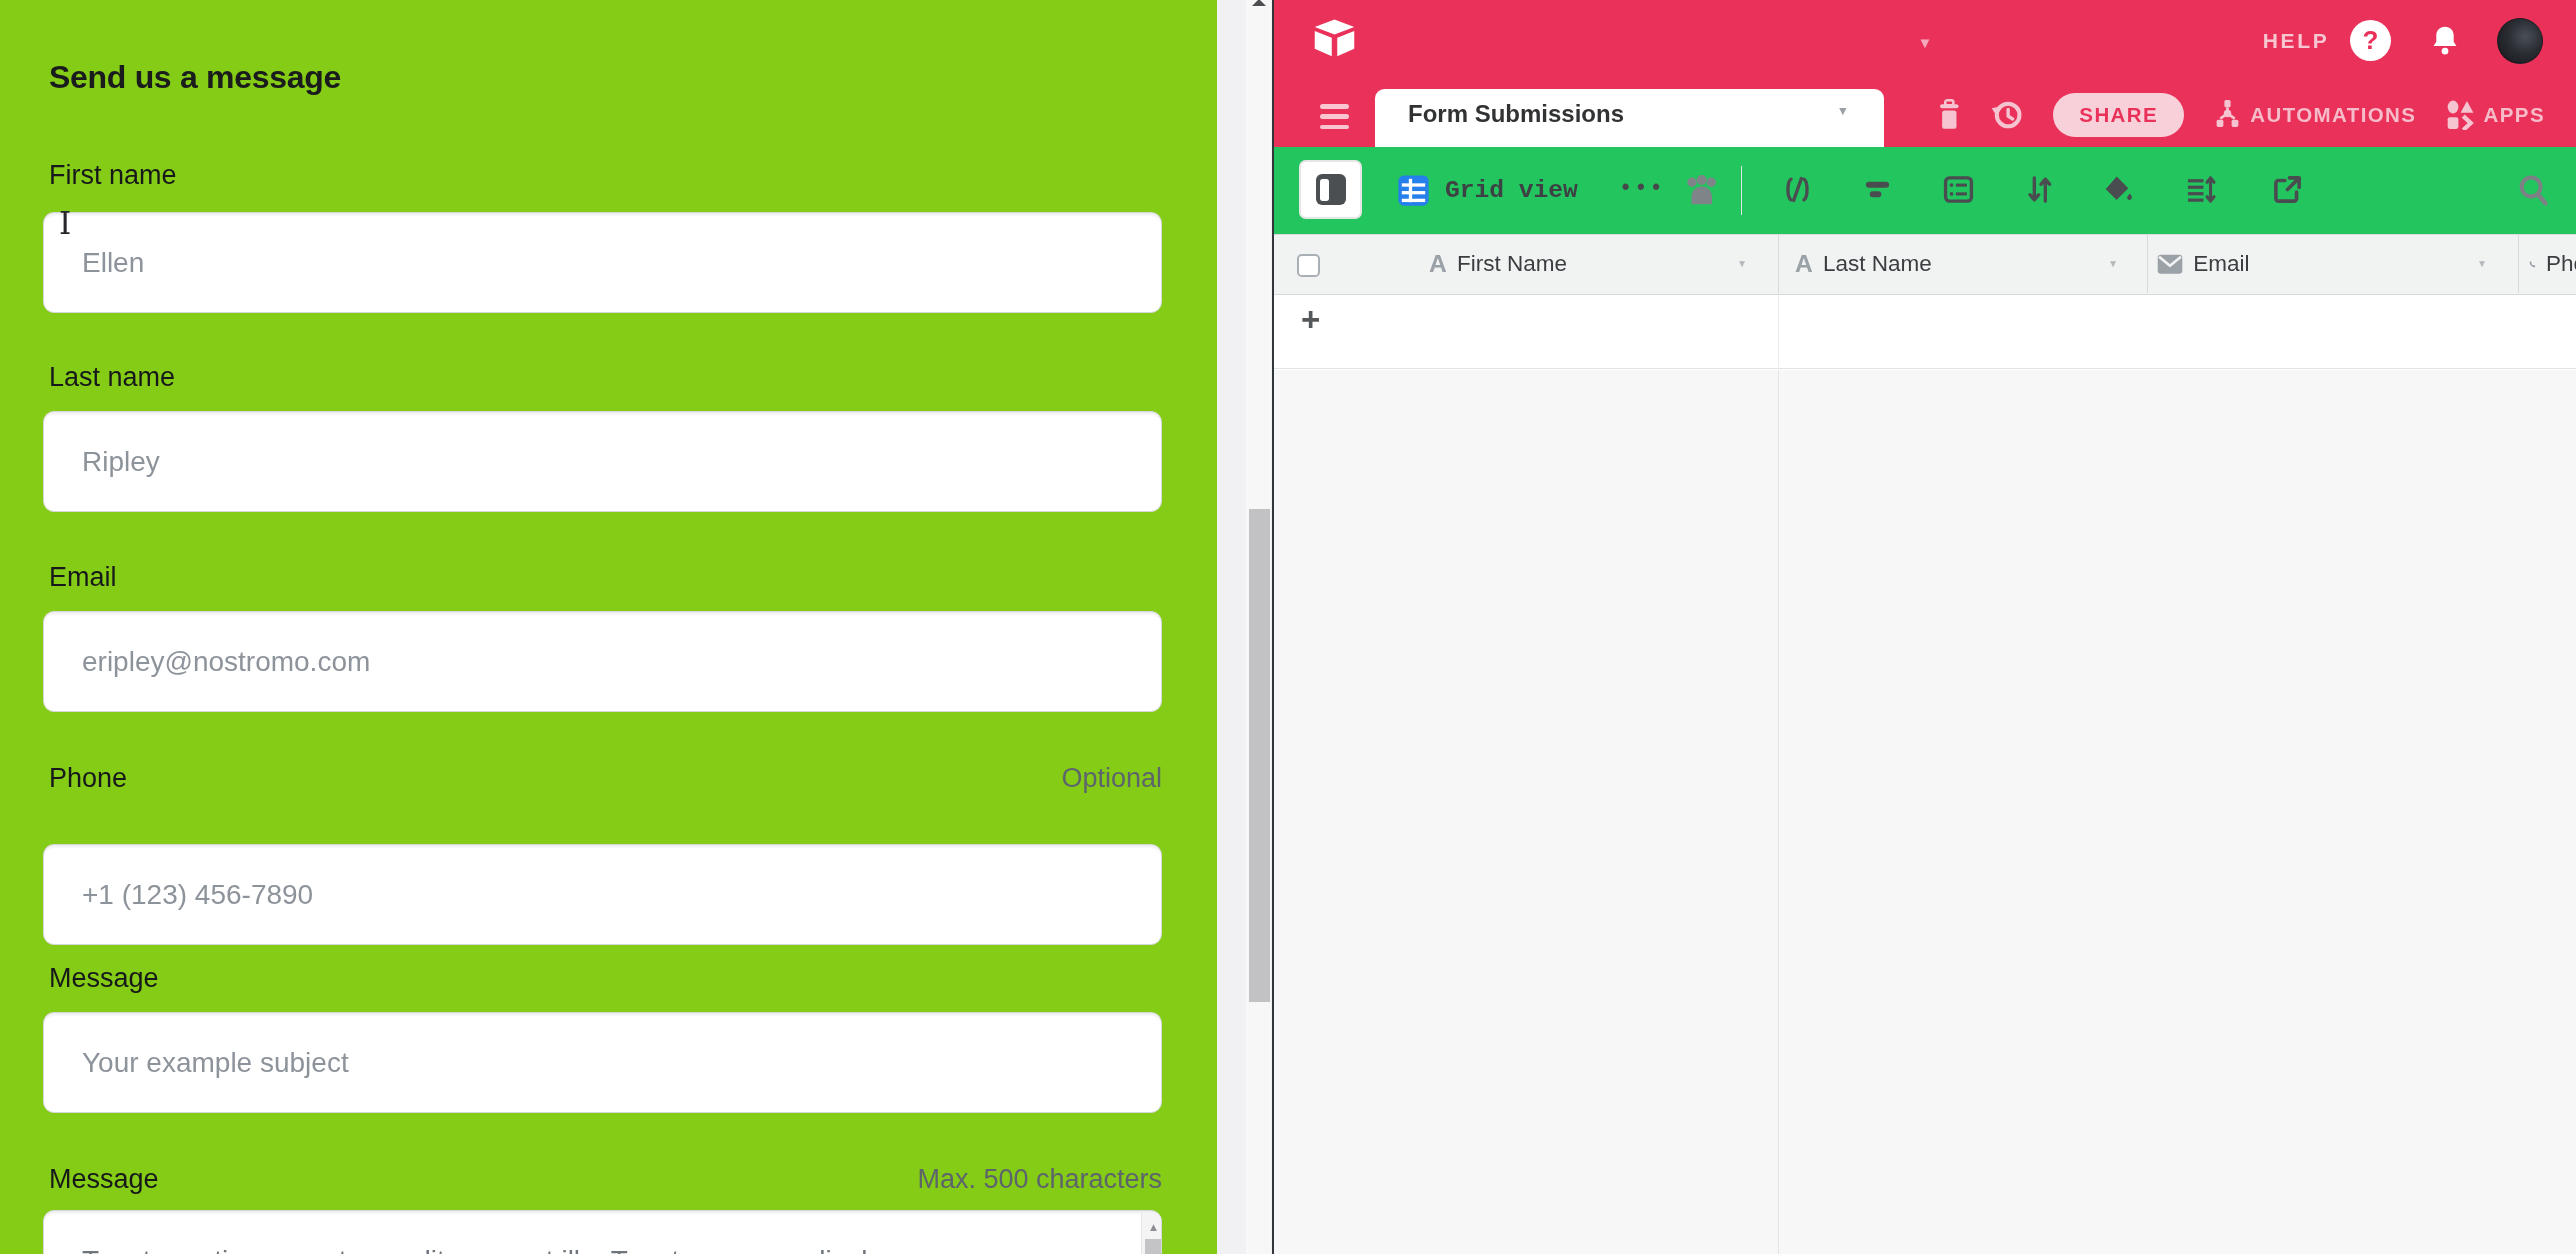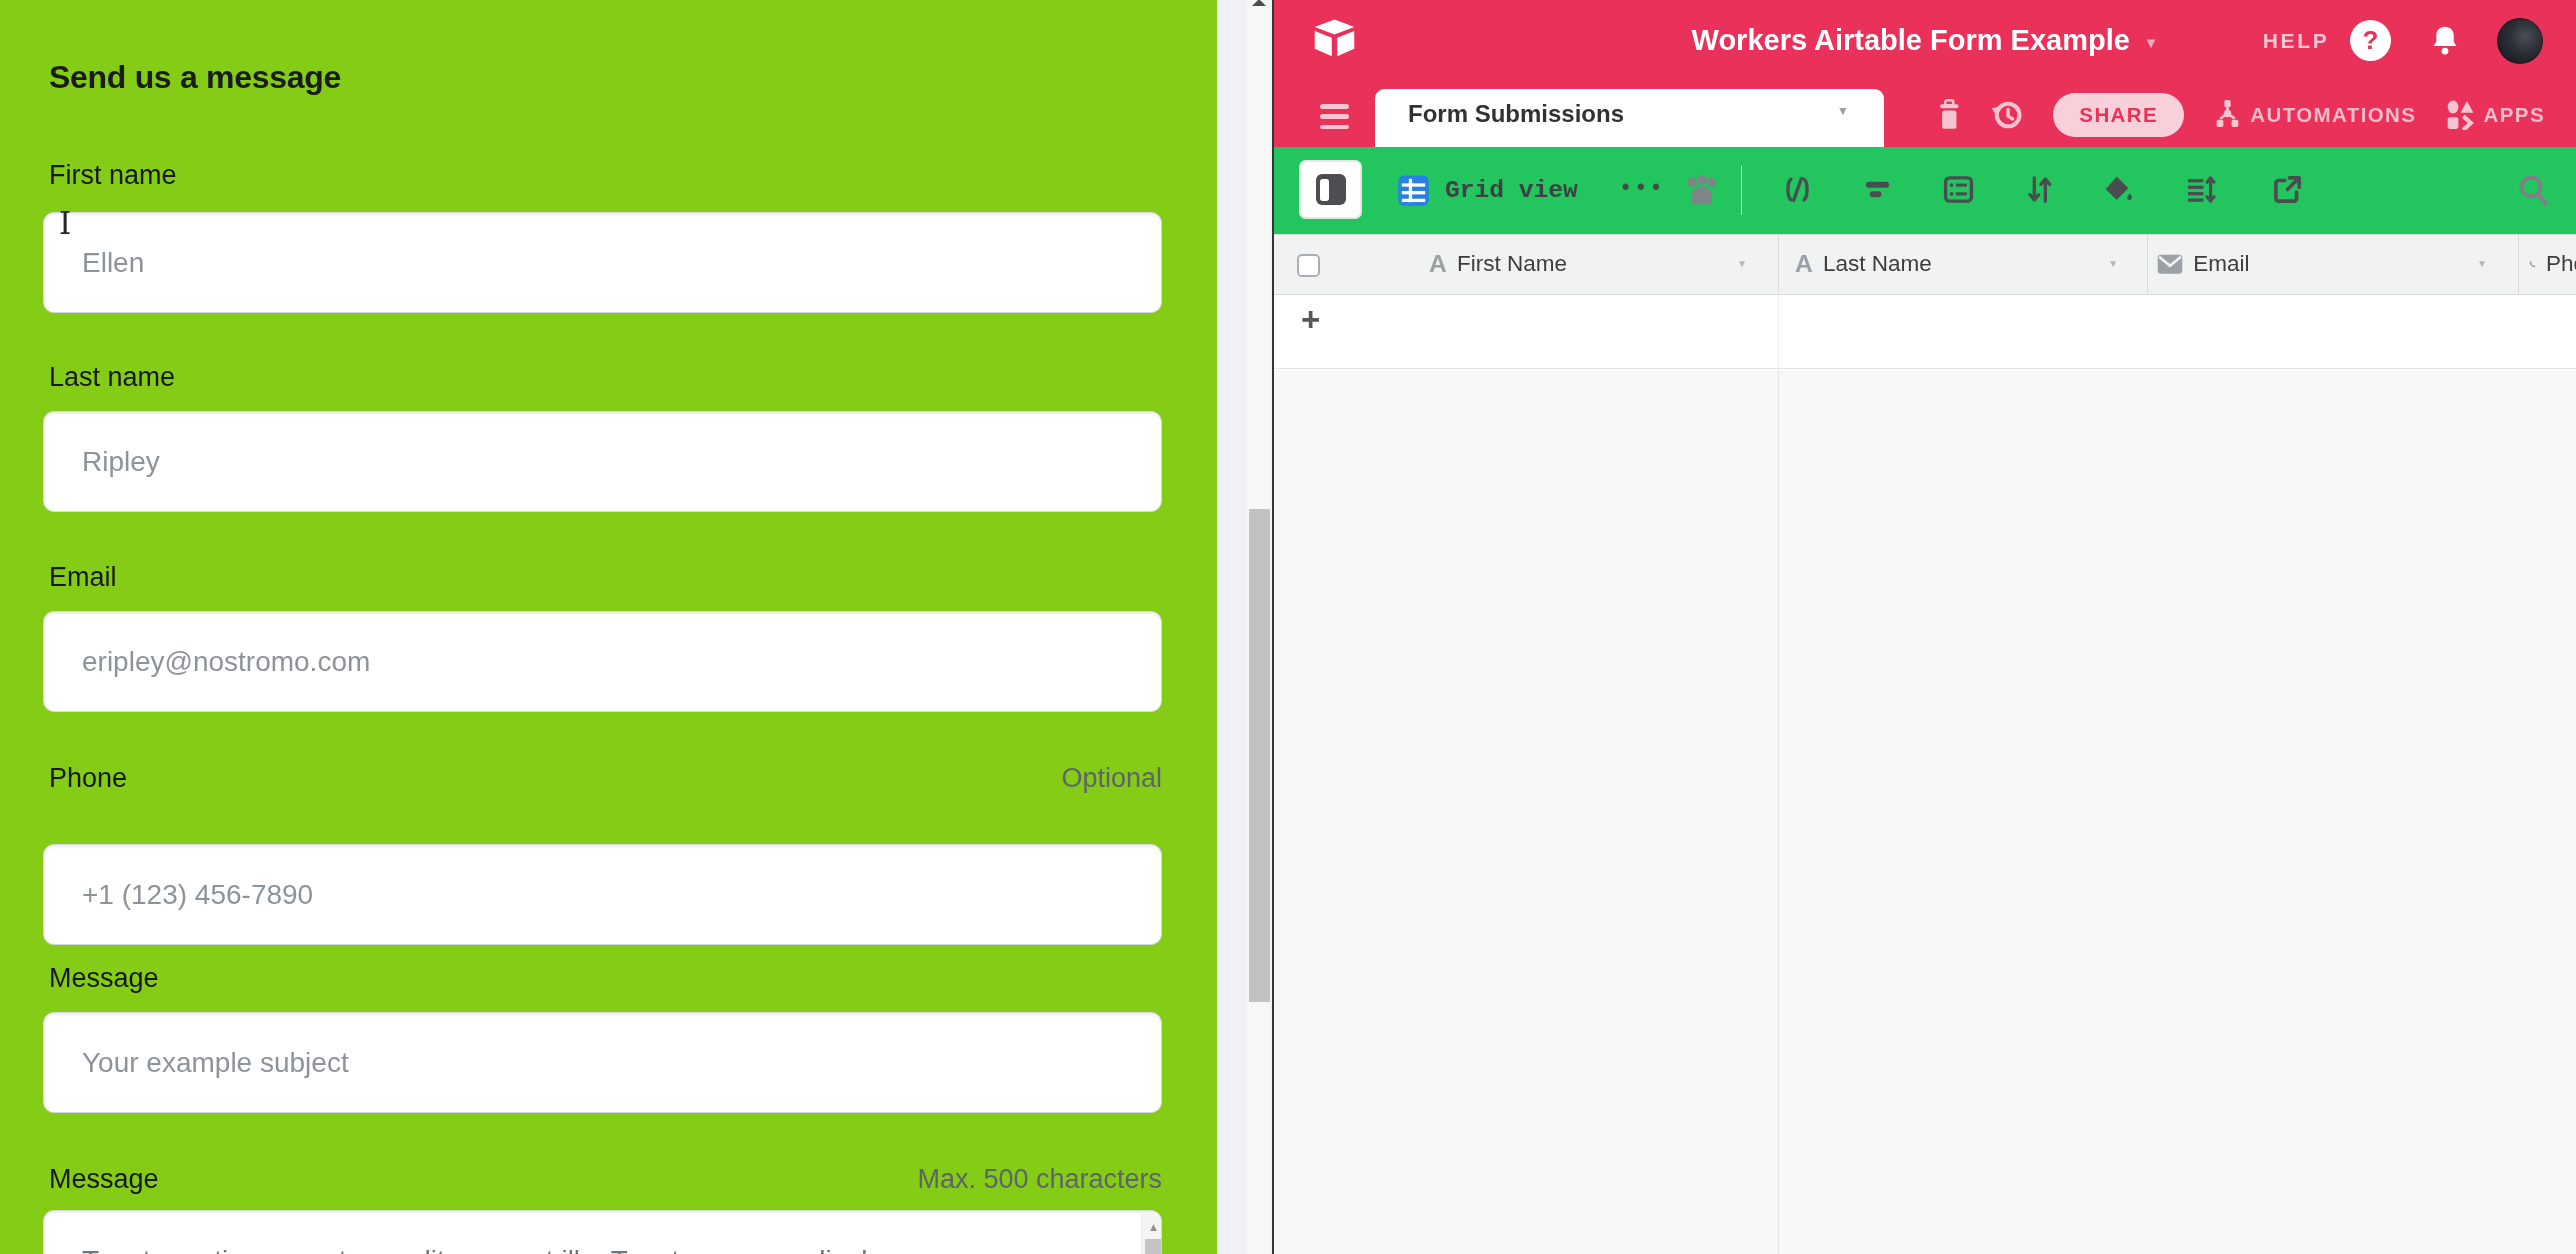--- a/index.html
+++ b/index.html
@@ -167,21 +167,20 @@
 
   <div id="at-titlebar">
     <div id="at-logo">
       <svg width="45" height="41" viewBox="0 0 66 60">
         <polygon points="33,2 62,13 33,24 4,13" fill="#ffffff"></polygon>
         <polygon points="4,19 29,29 29,56 4,45" fill="#ffffff"></polygon>
         <polygon points="37,29 62,19 62,45 37,56" fill="#ffffff"></polygon>
       </svg>
     </div>
     <div id="at-title-group">
-      <span id="at-title">Workers Airtable Form Example</span>
       <span id="at-title-caret">▼</span>
     </div>
     <div id="at-topright">
       <span id="at-help">HELP</span>
       <span id="at-qcircle">?</span>
       <span id="at-bell">
         <svg width="38" height="38" viewBox="0 0 24 24">
           <path d="M12 3 C8.7 3 6.5 5.4 6.5 8.6 V12.5 L4.8 15.2 H19.2 L17.5 12.5 V8.6 C17.5 5.4 15.3 3 12 3 Z" fill="#ffffff"></path>
           <circle cx="12" cy="18.4" r="2.1" fill="#ffffff"></circle>
         </svg>

